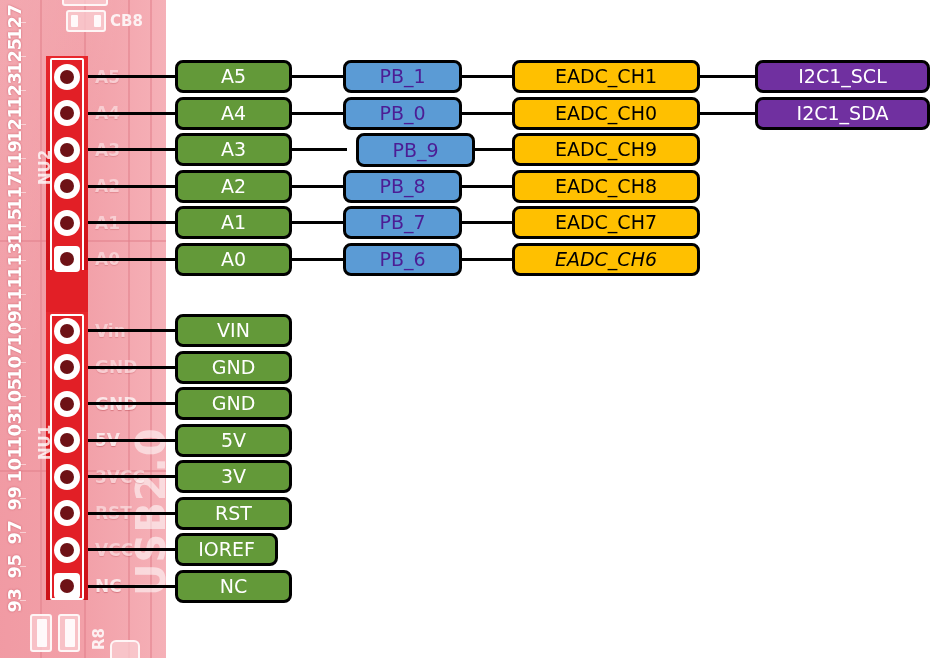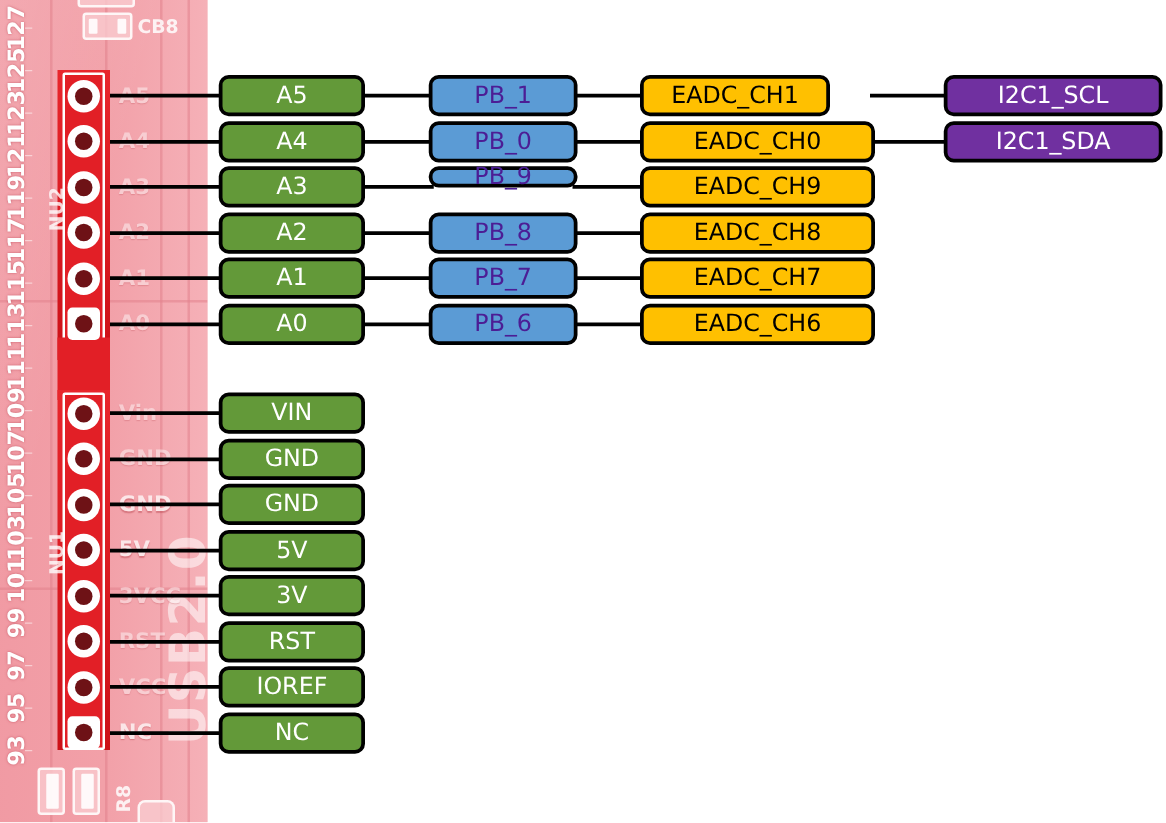--- a/index.html
+++ b/index.html
@@ -355,41 +355,41 @@
       <div class="wire" style="left: 88px; top: 402px; width: 91px;"></div>
       <div class="wire" style="left: 88px; top: 438.5px; width: 91px;"></div>
       <div class="wire" style="left: 88px; top: 475px; width: 91px;"></div>
       <div class="wire" style="left: 88px; top: 511.5px; width: 91px;"></div>
       <div class="wire" style="left: 88px; top: 548px; width: 91px;"></div>
       <div class="wire" style="left: 88px; top: 584.5px; width: 91px;"></div>
     </div>
   <div id="nodes">
       <div class="node green" style="left: 175px; top: 60px; width: 117px; height: 33px;">A5</div>
       <div class="node blue" style="left: 343px; top: 60px; width: 119px; height: 33px;">PB_1</div>
-      <div class="node orange" style="left: 512px; top: 60px; width: 152px; height: 33px;">EADC_CH1</div>
+      <div class="node orange" style="left: 512px; top: 60px; width: 188px; height: 33px;">EADC_CH1</div>
       <div class="node purple" style="left: 755px; top: 60px; width: 175px; height: 33px;">I2C1_SCL</div>
       <div class="node green" style="left: 175px; top: 96.5px; width: 117px; height: 33px;">A4</div>
       <div class="node blue" style="left: 343px; top: 96.5px; width: 119px; height: 33px;">PB_0</div>
       <div class="node orange" style="left: 512px; top: 96.5px; width: 188px; height: 33px;">EADC_CH0</div>
       <div class="node purple" style="left: 755px; top: 96.5px; width: 175px; height: 33px;">I2C1_SDA</div>
       <div class="node green" style="left: 175px; top: 133px; width: 117px; height: 33px;">A3</div>
-      <div class="node blue" style="left: 343px; top: 133px; width: 119px; height: 17px;">PB_9</div>
+      <div class="node blue" style="left: 356px; top: 133px; width: 119px; height: 34px;">PB_9</div>
       <div class="node orange" style="left: 512px; top: 133px; width: 188px; height: 33px;">EADC_CH9</div>
       <div class="node green" style="left: 175px; top: 169.5px; width: 117px; height: 33px;">A2</div>
       <div class="node blue" style="left: 343px; top: 169.5px; width: 119px; height: 33px;">PB_8</div>
       <div class="node orange" style="left: 512px; top: 169.5px; width: 188px; height: 33px;">EADC_CH8</div>
       <div class="node green" style="left: 175px; top: 206px; width: 117px; height: 33px;">A1</div>
       <div class="node blue" style="left: 343px; top: 206px; width: 119px; height: 33px;">PB_7</div>
       <div class="node orange" style="left: 512px; top: 206px; width: 188px; height: 33px;">EADC_CH7</div>
       <div class="node green" style="left: 175px; top: 242.5px; width: 117px; height: 33px;">A0</div>
       <div class="node blue" style="left: 343px; top: 242.5px; width: 119px; height: 33px;">PB_6</div>
-      <div class="node orange" style="left: 512px; top: 242.5px; width: 188px; height: 33px;">EADC_CH6</div>
+      <div class="node orange" style="left: 512px; top: 242.5px; width: 188px; height: 33px; font-style: italic;">EADC_CH6</div>
       <div class="node green" style="left: 175px; top: 314px; width: 117px; height: 33px;">VIN</div>
       <div class="node green" style="left: 175px; top: 350.5px; width: 117px; height: 33px;">GND</div>
       <div class="node green" style="left: 175px; top: 387px; width: 117px; height: 33px;">GND</div>
       <div class="node green" style="left: 175px; top: 423.5px; width: 117px; height: 33px;">5V</div>
       <div class="node green" style="left: 175px; top: 460px; width: 117px; height: 33px;">3V</div>
       <div class="node green" style="left: 175px; top: 496.5px; width: 117px; height: 33px;">RST</div>
-      <div class="node green" style="left: 175px; top: 533px; width: 117px; height: 33px;">IOREF</div>
+      <div class="node green" style="left: 175px; top: 533px; width: 103px; height: 33px;">IOREF</div>
       <div class="node green" style="left: 175px; top: 569.5px; width: 117px; height: 33px;">NC</div>
     </div>
 
 </div>
 
 </body></html>

